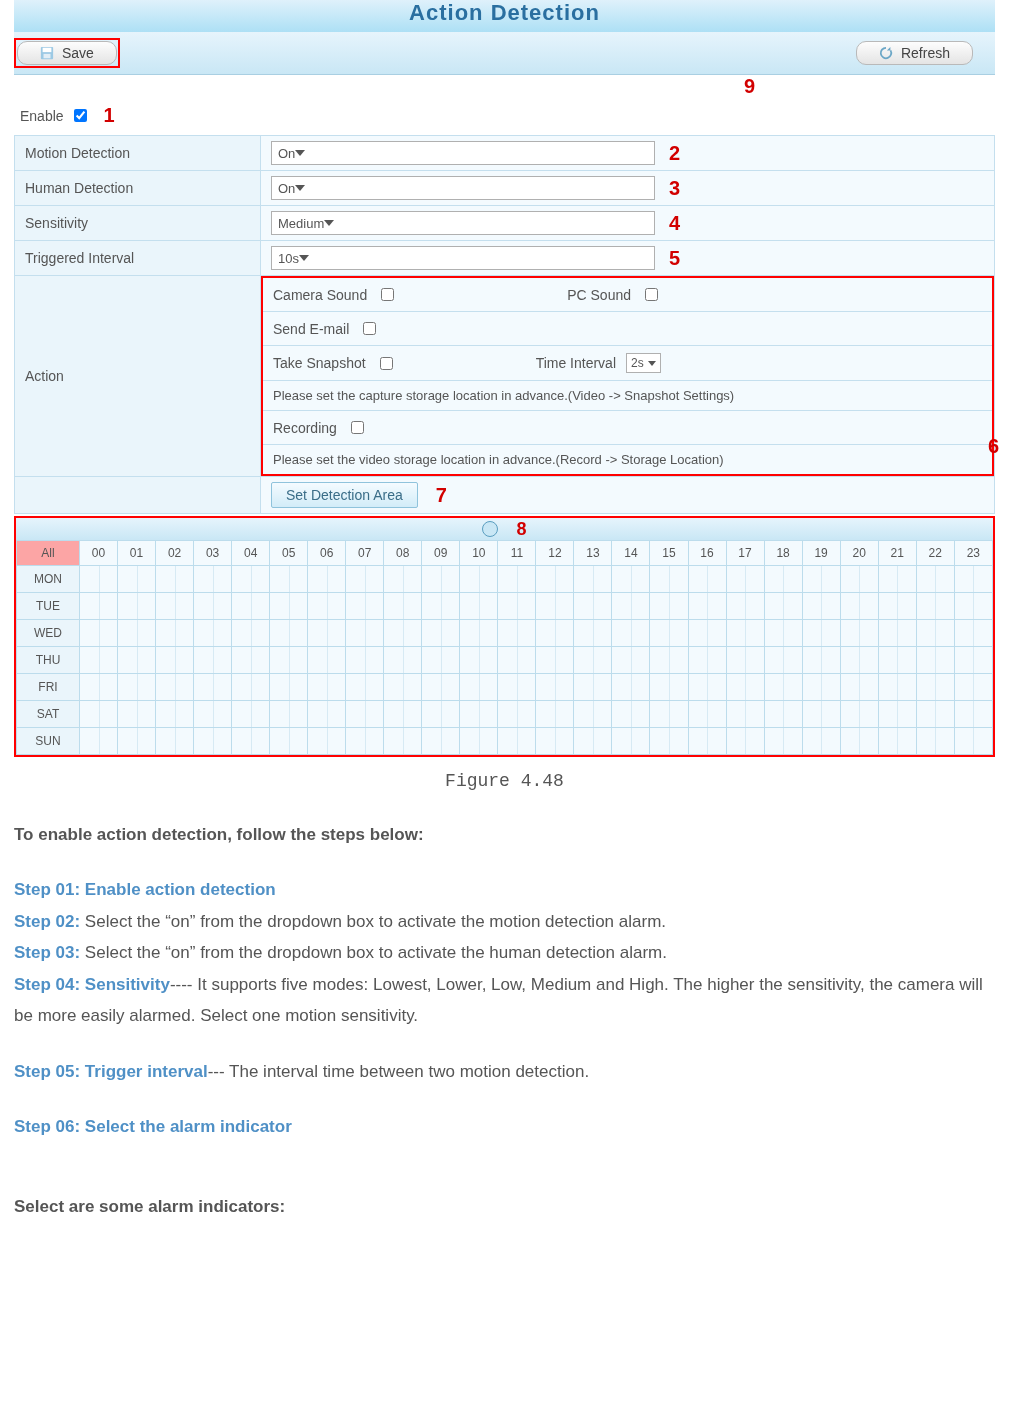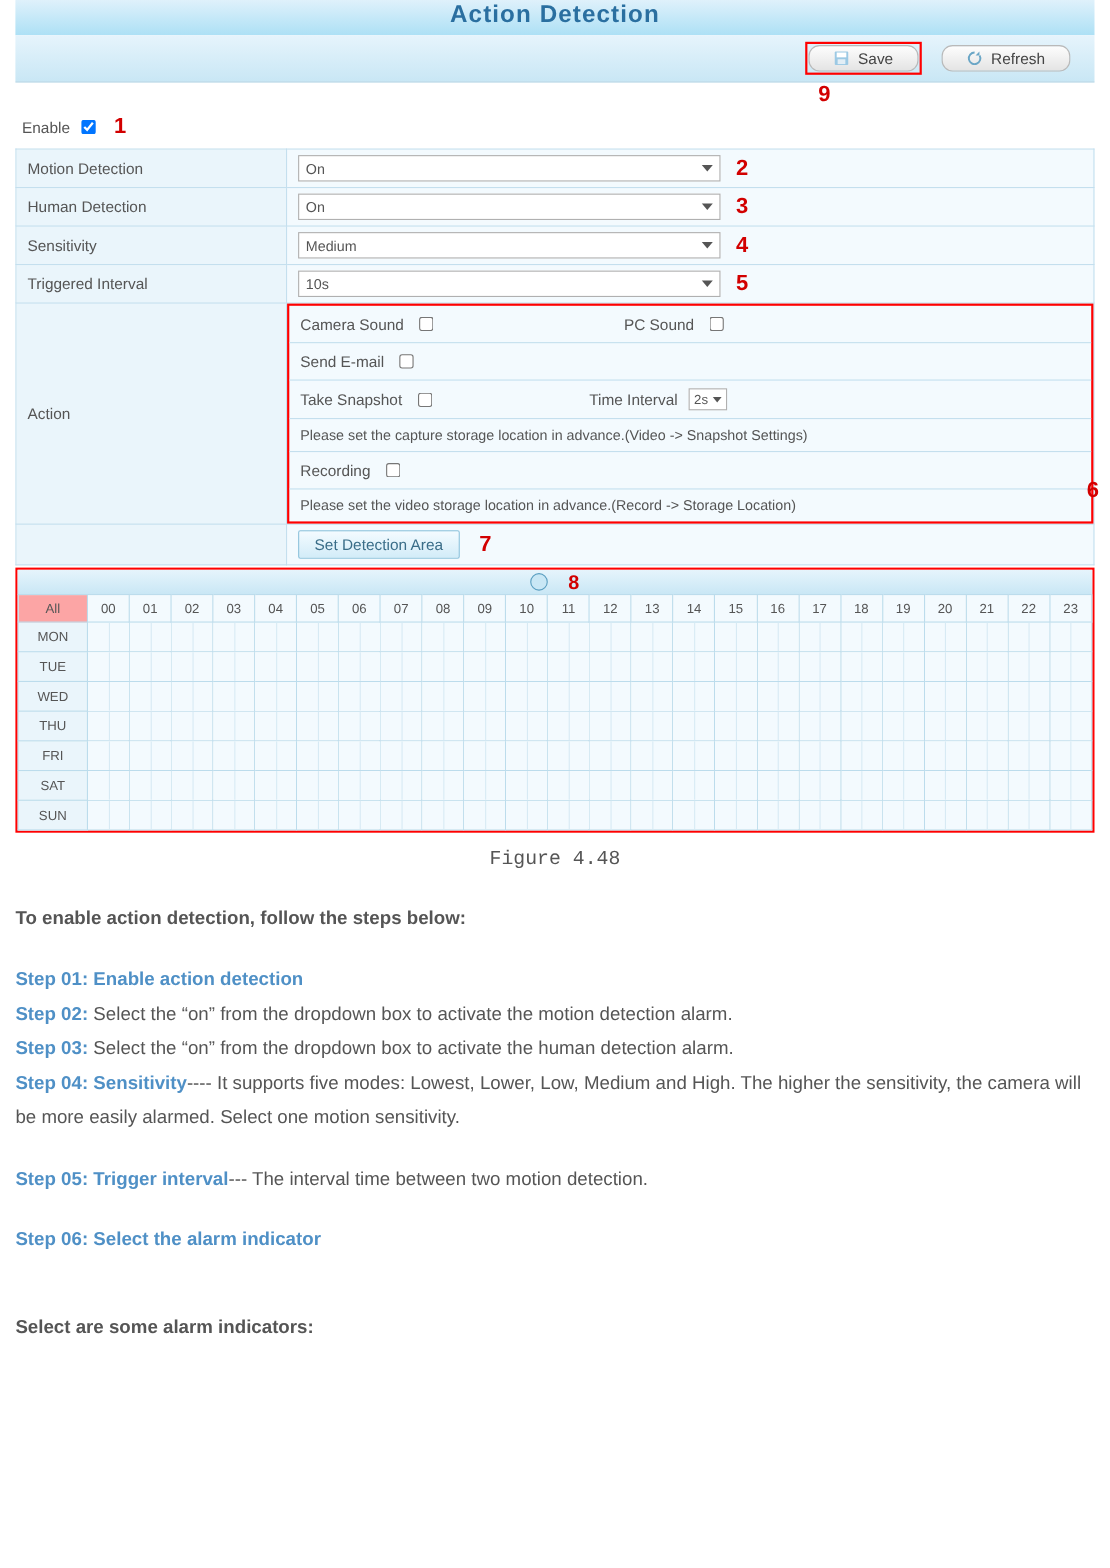--- a/index.html
+++ b/index.html
@@ -1,30 +1,30 @@
 <!DOCTYPE html>
 <html><head>
 <meta charset="utf-8">
 <style>
   html,body{margin:0;padding:0;background:#fff;font-family:Arial,Helvetica,sans-serif;color:#3b3b3b;}
   .page{width:1009px;margin:0 auto;padding:0 14px 40px 14px;box-sizing:border-box;}
   
   .banner{height:32px;background:linear-gradient(#dff1fb,#ade0f5);text-align:center;font-size:22px;font-weight:bold;color:#2a6fa0;letter-spacing:1px;}
   
-  .toolbar{height:42px;background:linear-gradient(#e6f4fc,#c9e7f5);display:flex;justify-content:flex-end;align-items:center;gap:18px;padding-right:22px;border-bottom:1px solid #a9cfe2;}
+  .toolbar{height:42px;background:linear-gradient(#e6f4fc,#c9e7f5);display:flex;justify-content:space-between;align-items:center;gap:18px;padding-right:22px;border-bottom:1px solid #a9cfe2;}
   .btn{display:flex;align-items:center;gap:8px;background:linear-gradient(#fdfdfd,#e4e4e4);border:1px solid #b9b9b9;border-radius:10px;padding:3px 22px;font-size:14px;color:#444;cursor:pointer;}
   .btn .ic{width:14px;height:14px;display:inline-flex;align-items:center;justify-content:center;}
   .savebox{border:2px solid red;padding:1px;}
   .enable-row{padding:6px 0 8px 6px;font-size:14px;color:#555;display:flex;align-items:center;gap:6px;}
   .cb{width:13px;height:13px;}
   
   table.form{width:100%;border-collapse:collapse;font-size:14px;color:#555;}
   table.form td{border:1px solid #c4dfee;padding:5px 10px;background:#f3fafe;vertical-align:middle;}
   table.form td.lbl{width:225px;background:#eaf5fb;}
-  .sel{display:flex;align-items:center;width:370px;background:#fff;border:1px solid #b0b0b0;height:22px;padding:0 6px;font-size:13px;justify-content:space-between;}
+  .sel{display:flex;align-items:center;width:370px;background:#fff;border:1px solid #b0b0b0;height:22px;padding:0 6px;font-size:13px;}
   .tri{width:0;height:0;border-left:5px solid transparent;border-right:5px solid transparent;border-top:6px solid #555;}
   .action-cell{padding:0 !important;}
   .action-row{border-top:1px solid #c4dfee;padding:7px 10px;display:flex;align-items:center;gap:10px;flex-wrap:wrap;}
   .action-row:first-child{border-top:none;}
   .minisel{display:inline-flex;align-items:center;gap:4px;background:#fff;border:1px solid #b0b0b0;height:18px;padding:0 4px;font-size:12px;}
   .minisel .tri{border-left:4px solid transparent;border-right:4px solid transparent;border-top:5px solid #555;}
   .btn2{background:linear-gradient(#f4fbff,#d2ecf8);border:1px solid #8fc3dc;padding:4px 14px;font-size:14px;color:#3a6d88;border-radius:2px;cursor:pointer;text-align:center;}
   .redbox{border:2px solid red;}
   
   .num{color:#d20000;font-weight:bold;font-size:20px;position:relative;}

